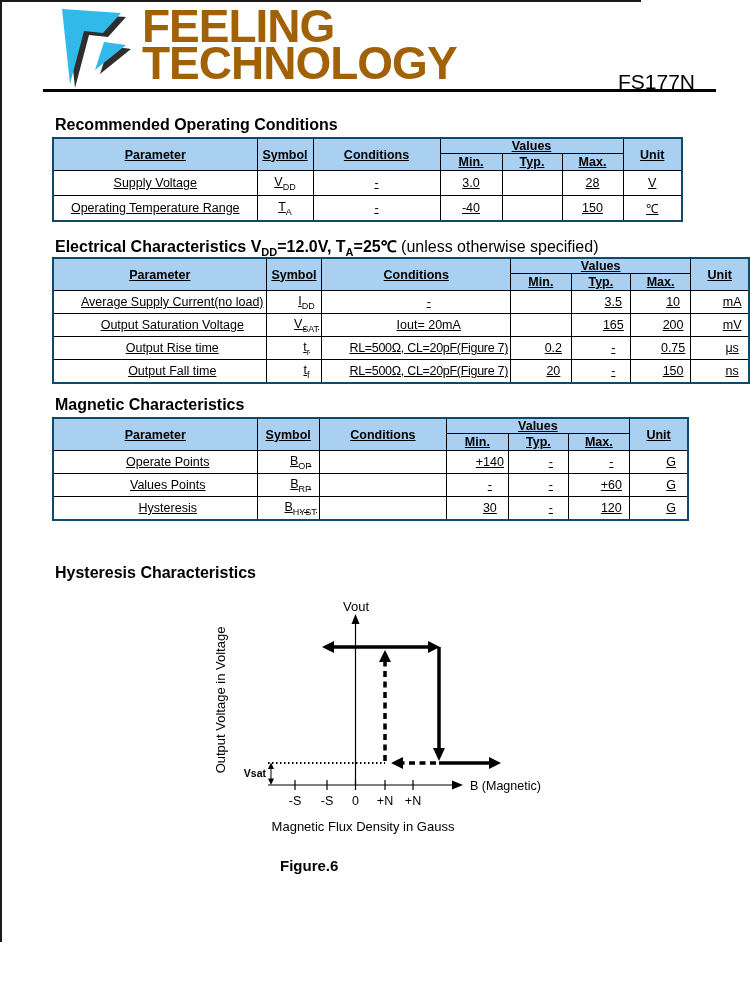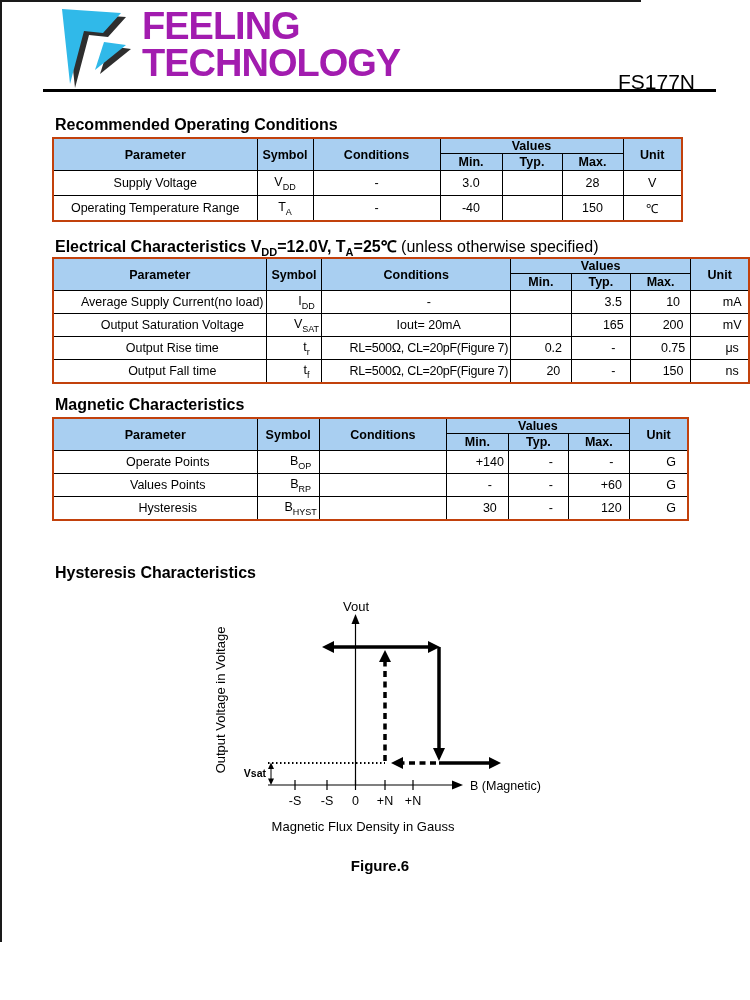--- a/index.html
+++ b/index.html
@@ -3,44 +3,44 @@
 <meta charset="utf-8">
 <style>
   html,body{margin:0;padding:0;background:#ffffff;}
   #page{position:relative;width:750px;height:1000px;background:#ffffff;overflow:hidden;
         font-family:"Liberation Sans", sans-serif;color:#000;}
   .scan-border-top{position:absolute;left:0;top:0;width:641px;height:2px;background:#1a1a1a;}
   .scan-border-left{position:absolute;left:0;top:0;width:2px;height:942px;background:#1a1a1a;}
 
   
   #logo{position:absolute;left:55px;top:6px;}
-  #brand{position:absolute;left:142px;top:8px;font-size:38px;line-height:37px;
-         font-weight:bold;letter-spacing:-1px;color:#a21caf;white-space:pre;}
+  #brand{position:absolute;left:142px;top:8px;font-size:46px;line-height:37px;
+         font-weight:bold;letter-spacing:-1px;color:#a16207;white-space:pre;}
   #partnum{position:absolute;left:618px;top:70px;font-size:21px;color:#000;}
   #header-rule{position:absolute;left:43px;top:89px;width:673px;height:3px;background:#000;}
 
   .sec-title{position:absolute;left:55px;font-size:16px;font-weight:bold;white-space:nowrap;}
   .sec-title .normal{font-weight:normal;}
   .sec-title sub{font-size:11px;}
 
   table.ds{position:absolute;left:52px;border-collapse:collapse;table-layout:fixed;
-           border:2px solid #c2410c;}
+           border:2px solid #0c4a6e;text-decoration:underline;}
   table.ds th, table.ds td{border:1px solid #000;font-size:12.5px;padding:0 2px;
            text-align:center;overflow:hidden;white-space:nowrap;}
   table.ds th{background:#a9cff1;font-weight:bold;}
   tr.hrowA th{height:14px;}
   tr.hrowB th{height:16px;}
   td.param{text-align:left;padding-left:4px;}
   table.ds sub{font-size:9px;}
   .cond-small{font-size:8.5px;letter-spacing:-0.3px;}
   #t-roc td{height:24px;}
   #t-elec td,#t-mag td{height:22px;padding-left:27px;}
 
   #fig{position:absolute;left:200px;top:593px;}
-  #figure-label{position:absolute;left:280px;top:857px;width:200px;text-align:center;
+  #figure-label{position:absolute;left:280px;top:857px;width:200px;
                 font-size:15px;font-weight:bold;}
   svg text{font-family:"Liberation Sans", sans-serif;fill:#000;}
 </style>
 </head>
 <body>
 
 <div id="page">
   <div class="scan-border-top"></div>
   <div class="scan-border-left"></div>
 

